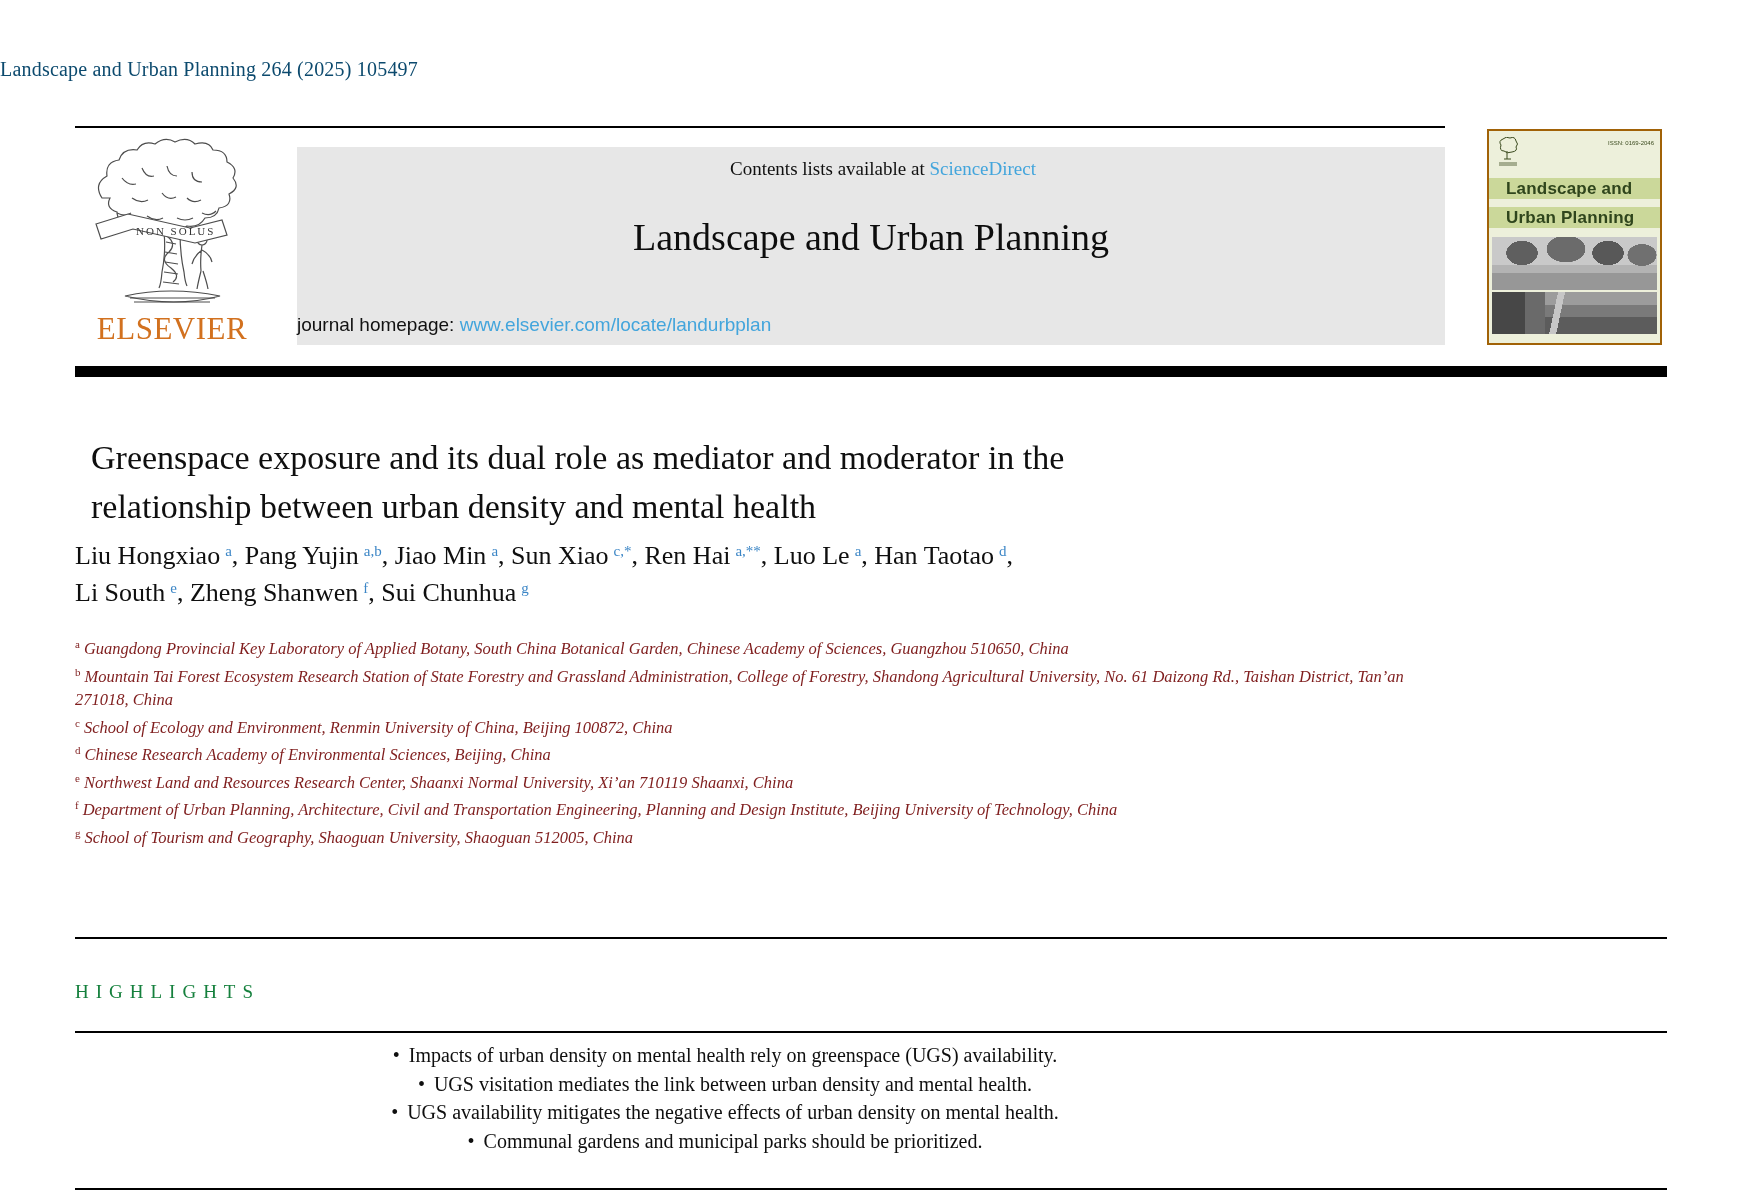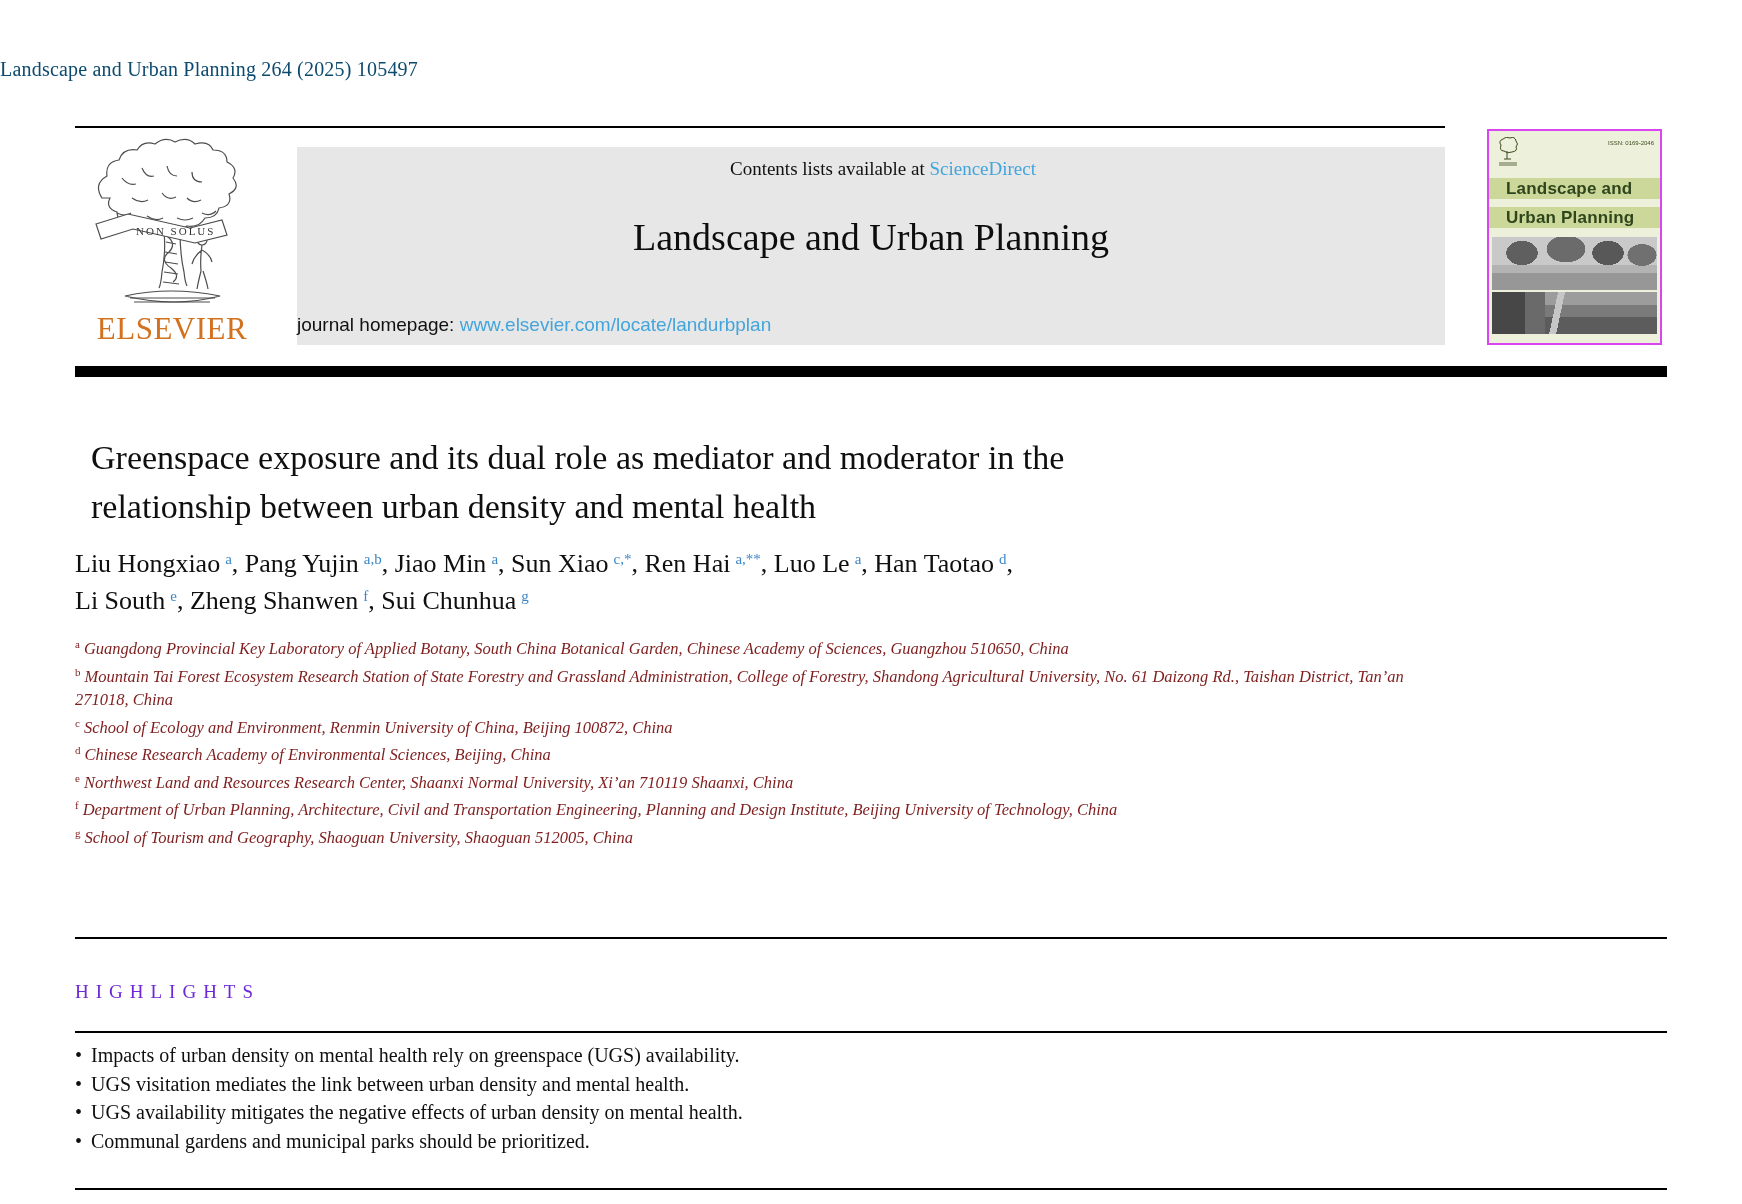--- a/index.html
+++ b/index.html
@@ -39,21 +39,21 @@
   .box-title{position:absolute;top:68px;left:0;width:100%;text-align:center;font-size:38px;color:#0d0d0d;}
   .homepage-line{
     position:absolute;bottom:9px;left:0;width:100%;
     font-family:"Liberation Sans", sans-serif;font-size:19px;
   }
   .link{color:#43a5dc;text-decoration:none;cursor:pointer;}
 
   
   .cover{
     position:absolute;left:1487px;top:129px;width:175px;height:216px;
-    background:#edf0db;border:2px solid #d946ef;box-sizing:border-box;
+    background:#edf0db;border:2px solid #a16207;box-sizing:border-box;
   }
   .cover-top{position:absolute;top:5px;left:6px;right:5px;height:36px;}
   .mini-mark{position:absolute;left:2px;top:1px;}
   .issn{position:absolute;right:1px;top:4px;font-size:6px;color:#3a4a1e;font-family:"Liberation Sans", sans-serif;}
   .cover-band{
     position:absolute;left:0;width:100%;height:21px;background:#cbd89a;
     font-family:"Liberation Sans", sans-serif;font-weight:bold;font-size:17px;
     color:#2f451c;line-height:21px;padding-left:17px;box-sizing:border-box;
     letter-spacing:.2px;
   }
@@ -80,41 +80,41 @@
   
   .black-bar{position:absolute;left:75px;top:366px;width:1592px;height:11px;background:#000;}
 
   
   .article-title{
     position:absolute;left:75px;top:417px;width:1500px;
     font-size:34px;line-height:49px;font-weight:normal;margin:16px;color:#0f0f0f;
   }
 
   
-  .authors{position:absolute;left:75px;width:1560px;font-size:26px;color:#0f0f0f;margin-top:8px;}
+  .authors{position:absolute;left:75px;width:1560px;font-size:26px;color:#0f0f0f;}
   .authors-1{top:541px;}
   .authors-2{top:578px;}
   .asup{color:#3c86c6;font-size:15px;vertical-align:8px;margin-left:5px;}
 
   
   .affils{position:absolute;left:75px;top:633px;width:1330px;font-size:16.5px;line-height:23.5px;color:#7f1d1d;}
   .affil-row{font-style:italic;}
   .affil-sup{font-style:normal;font-size:11px;vertical-align:6px;margin-right:4px;}
 
   .rule{position:absolute;left:75px;width:1592px;height:2px;background:#000;}
   .rule-1{top:937px;}
   .rule-2{top:1031px;}
   .rule-bottom{top:1188px;height:2px;}
 
   .hl-head{
     position:absolute;left:75px;top:981px;
-    font-size:19px;letter-spacing:7px;color:#6d28d9;
+    font-size:19px;letter-spacing:7px;color:#15803d;
   }
   .hl-list{position:absolute;left:75px;top:1041px;width:1300px;font-size:20px;}
-  .hl-item{line-height:28.6px;color:#0f0f0f;}
+  .hl-item{line-height:28.6px;color:#0f0f0f;text-align:center;}
   .hl-item::before{content:"\2022";margin-right:9px;}
 </style>
 </head>
 <body>
 
 <div class="page">
 
   <div class="journal-ref">Landscape and Urban Planning 264 (2025) 105497</div>
 
   <div class="top-rule"></div>

